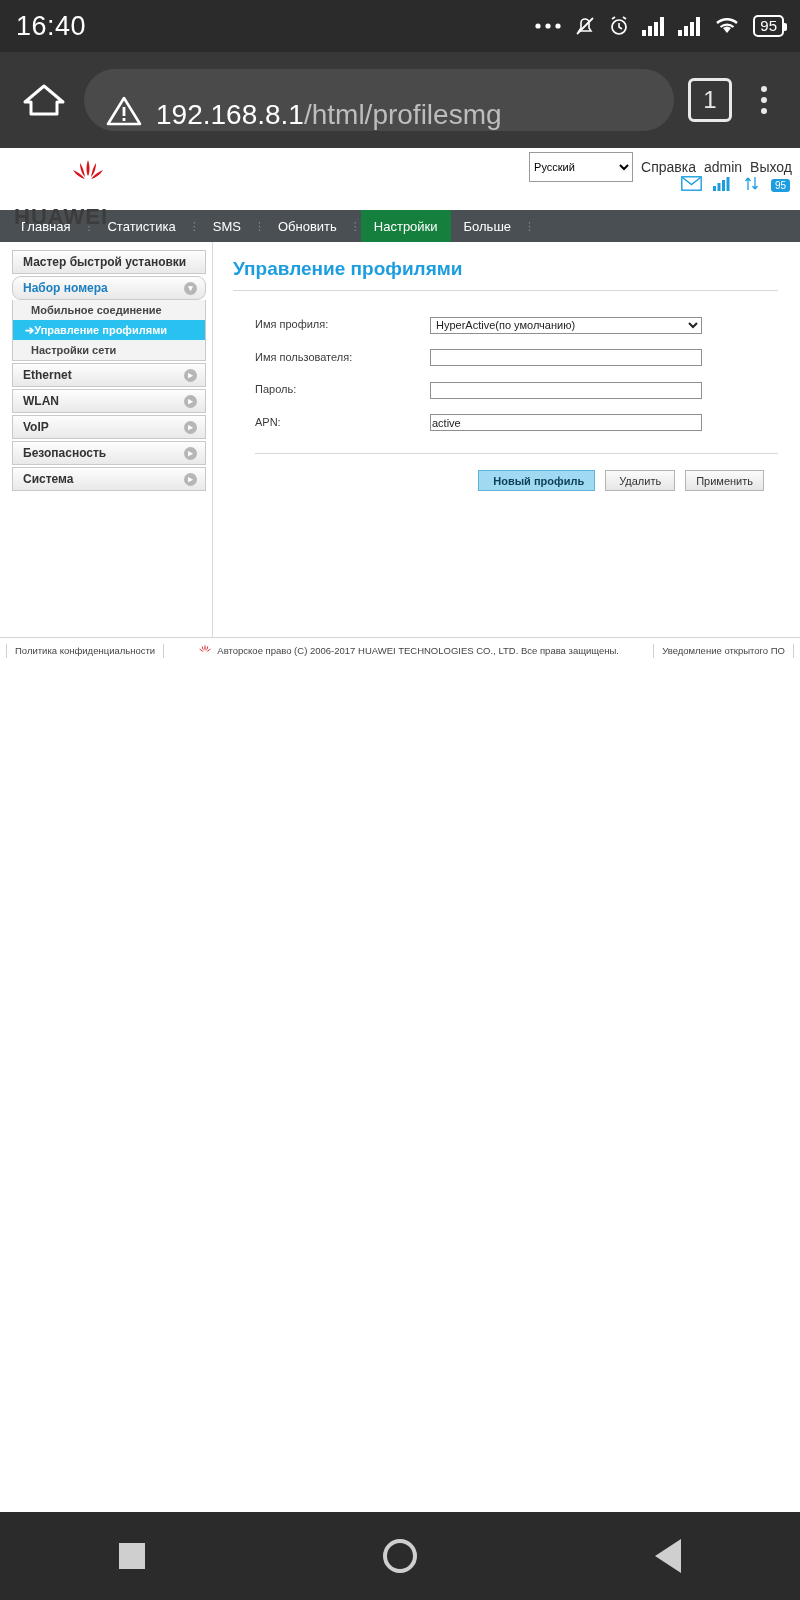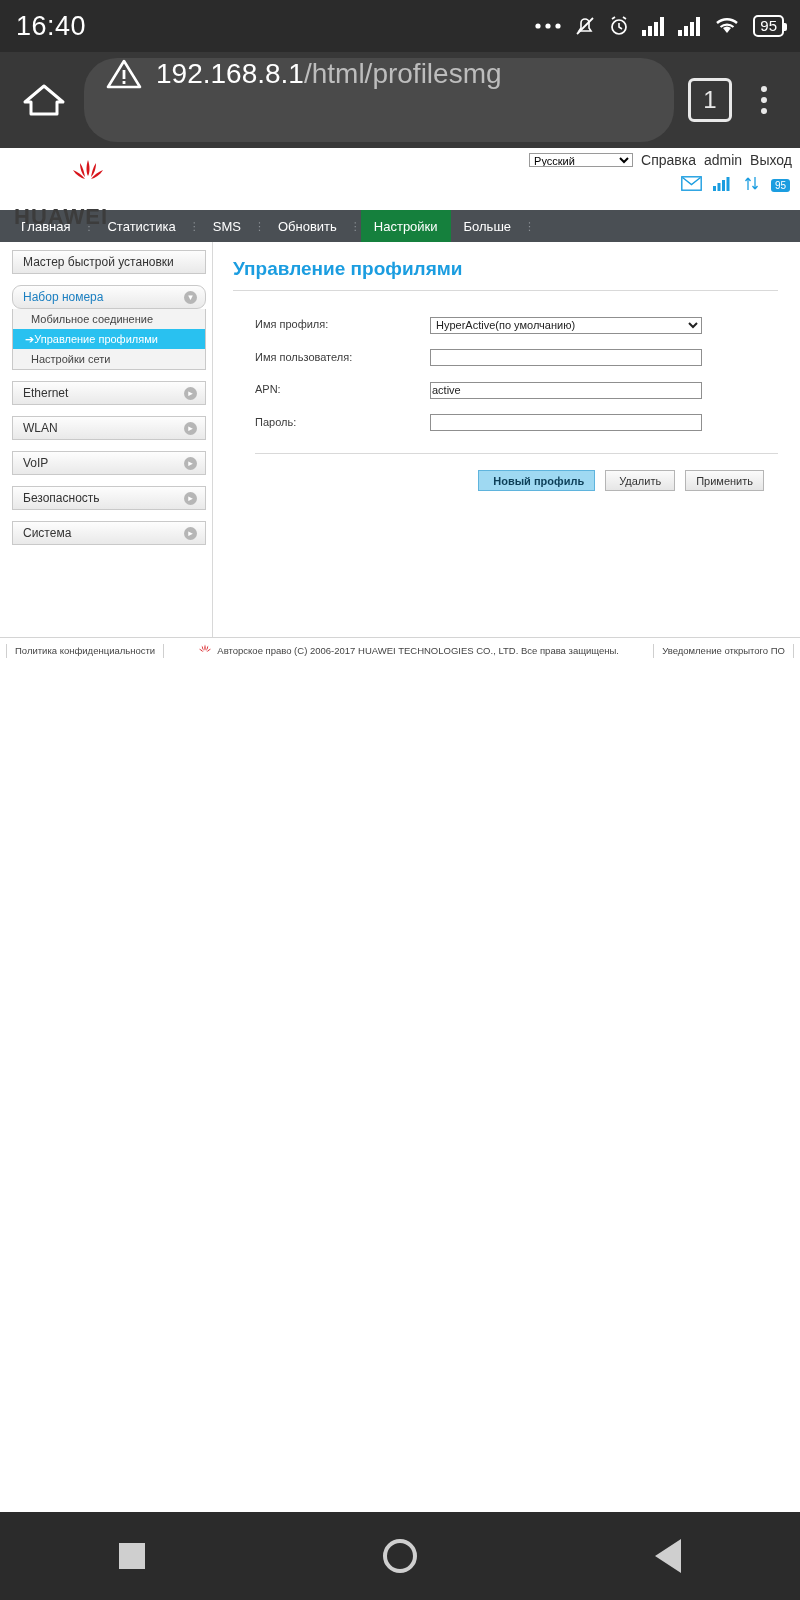--- a/index.html
+++ b/index.html
@@ -46,25 +46,25 @@
     height: 96px;
     background: #383838;
     display: flex;
     align-items: center;
     padding: 0 18px;
     gap: 14px;
   }
   .home-btn { width: 52px; display: flex; align-items: center; justify-content: center; }
   .omnibox {
     flex: 1;
-    height: 84px;
+    height: 62px;
     background: #4a4a4a;
     border-radius: 33px;
     display: flex;
-    align-items: flex-start;
+    align-items: flex-end;
     padding: 0 22px;
     gap: 14px;
     overflow: hidden;
   }
   .omnibox .url {
     color: #ffffff;
     font-size: 28px;
     white-space: nowrap;
     overflow: hidden;
   }
@@ -94,21 +94,21 @@
     display: flex; align-items: flex-end; gap: 8px; flex-direction: column;
   }
   .logo-text { font-size: 22px; font-weight: bold; color: #3c3c3c; letter-spacing: 1px; }
   .header-top-right {
     position: absolute; right: 8px; top: 4px;
     display: flex; align-items: center; gap: 8px;
     font-size: 11px; color: #333;
   }
   .lang-select {
     font-size: 11px;
-    height: 14px;
+    height: 30px;
     width: 104px;
     border: 1px solid #9a9a9a;
     background: #fff;
     font-family: "Liberation Sans", sans-serif;
   }
   .header-link { color: #333; text-decoration: none; font-size: 14px; }
   .header-icons {
     position: absolute; right: 10px; top: 28px;
     display: flex; align-items: center; gap: 11px;
   }
@@ -132,21 +132,21 @@
     display: flex; align-items: center;
     cursor: pointer;
   }
   .nav-item.active { background: #15803d; color: #ffffff; }
   .nav-sep { color: #8c9196; display: flex; align-items: center; font-size: 11px; }
 
   .body-wrap { display: flex; min-height: 395px; background: #ffffff; }
 
   
   .sidebar { width: 212px; padding: 8px 6px 0 12px; }
-  .side-group { margin-bottom: 11px; }
+  .side-group { margin-bottom: 2px; font-weight: bold; }
   .side-head {
     background: linear-gradient(to bottom, #fdfdfd, #e9e9e9);
     border: 1px solid #c9c9c9;
     height: 24px;
     display: flex; align-items: center; justify-content: space-between;
     padding: 0 8px 0 10px;
     font-size: 12px; color: #333;
   }
   .side-head.link-blue { color: #1b7fc1; border-radius: 9px; }
   .arrow-btn {
@@ -477,30 +477,30 @@
       </div>
 
       <div class="form-row">
         <div class="form-label">Имя пользователя:</div>
         <div class="form-field">
           <input class="field" type="text" value="" style="">
         </div>
       </div>
 
       <div class="form-row">
+        <div class="form-label">Пароль:</div>
+        <div class="form-field">
+          <input class="field" type="password" value="" style="">
+        </div>
+      </div>
+
+      <div class="form-row">
         <div class="form-label">APN:</div>
         <div class="form-field">
           <input class="field" type="text" value="active" style="">
-        </div>
-      </div>
-
-      <div class="form-row">
-        <div class="form-label">Пароль:</div>
-        <div class="form-field">
-          <input class="field" type="password" value="" style="">
         </div>
       </div>
 
       <div class="divider"></div>
 
       <div class="btn-row">
         <button class="btn primary">Новый профиль</button>
         <button class="btn">Удалить</button>
         <button class="btn">Применить</button>
       </div>

